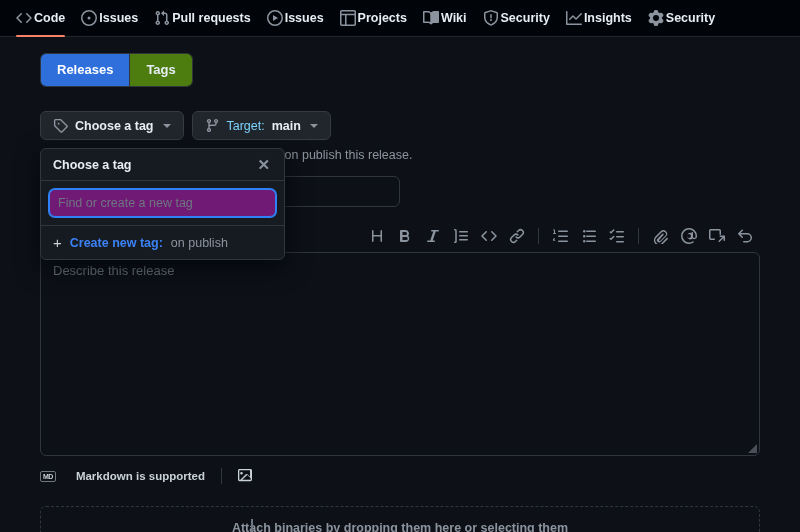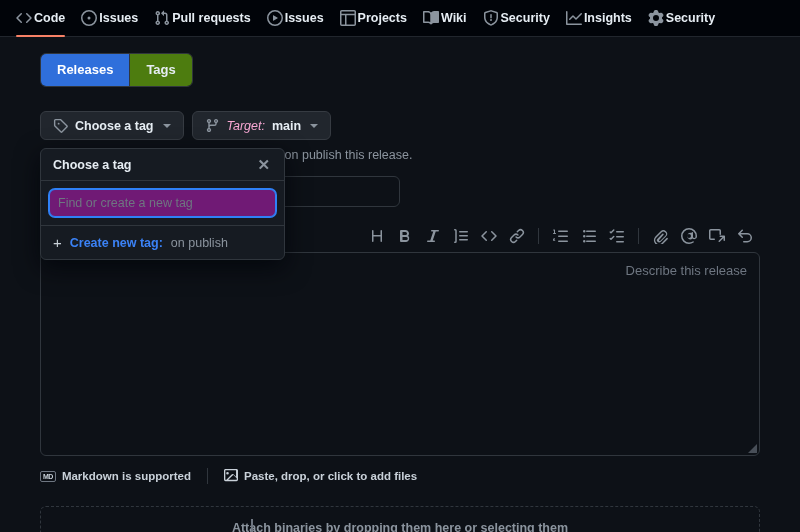--- a/index.html
+++ b/index.html
@@ -112,21 +112,21 @@
     border-color: #2d333b;
     cursor: default;
   }
   .caret {
     width: 0; height: 0;
     border-left: 4px solid transparent;
     border-right: 4px solid transparent;
     border-top: 4px solid #8b949e;
     margin-left: 2px;
   }
-  .target-label { color: #f9a8d4; font-weight: normal; font-style: italic; }
+  .target-label { color: #7dd3fc; font-weight: normal; }
   .target-val { font-weight: bold; color: #e6edf3; }
 
   .hint {
     font-size: 12.5px;
     color: #8b949e;
     margin-bottom: 10px;
     height: 18px;
   }
 
   
@@ -168,21 +168,20 @@
   }
   .md-area {
     position: relative;
     background: #0d1117;
     border: 1px solid #30363d;
     border-radius: 6px;
     height: 204px;
     padding: 10px 12px;
     font-size: 13px;
     color: #6e7681;
-    text-align: right;
   }
   .md-area::after {
     content: "";
     position: absolute;
     right: 2px; bottom: 2px;
     width: 0; height: 0;
     border-left: 9px solid transparent;
     border-bottom: 9px solid #484f58;
   }
   .md-footer {
@@ -190,21 +189,21 @@
     align-items: center;
     gap: 0;
     margin-top: 12px;
     font-size: 11.5px;
     font-weight: bold;
     color: #c9d1d9;
   }
   .md-foot-item {
     display: flex;
     align-items: center;
-    gap: 6px;
+    gap: 20px;
     padding-right: 16px;
     cursor: pointer;
     text-align: center;
   }
   .md-foot-sep {
     width: 1px;
     height: 16px;
     background: #30363d;
     margin-right: 16px;
   }
@@ -515,21 +514,20 @@
         <span class="md-icon-box">MD</span>
         <span>Markdown is supported</span>
       </div>
       <div class="md-foot-sep"></div>
       <div class="md-foot-item">
         <span>
           <svg width="14" height="14" viewBox="0 0 16 16" fill="currentColor">
               <path d="M16 13.25A1.75 1.75 0 0114.25 15H1.75A1.75 1.75 0 010 13.25V2.75C0 1.784.784 1 1.75 1h12.5c.966 0 1.75.784 1.75 1.75v10.5zM1.75 2.5a.25.25 0 00-.25.25v10.5c0 .138.112.25.25.25h.94l6.0-6.0a1.75 1.75 0 012.47 0l2.59 2.59V2.75a.25.25 0 00-.25-.25H1.75zm12.5 11a.25.25 0 00.25-.25v-1.54l-3.65-3.65a.25.25 0 00-.35 0L4.81 13.5h9.44zM5.5 6a1.5 1.5 0 11-3 0 1.5 1.5 0 013 0z"></path>
             </svg>
         </span>
-        <span>Paste, drop, or click to add files</span>
       </div>
     </div>
   </div>
 
   
   <div class="dropzone">
     <span class="bar"></span>
     <span>Attach binaries by dropping them here or selecting them</span>
   </div>
 

